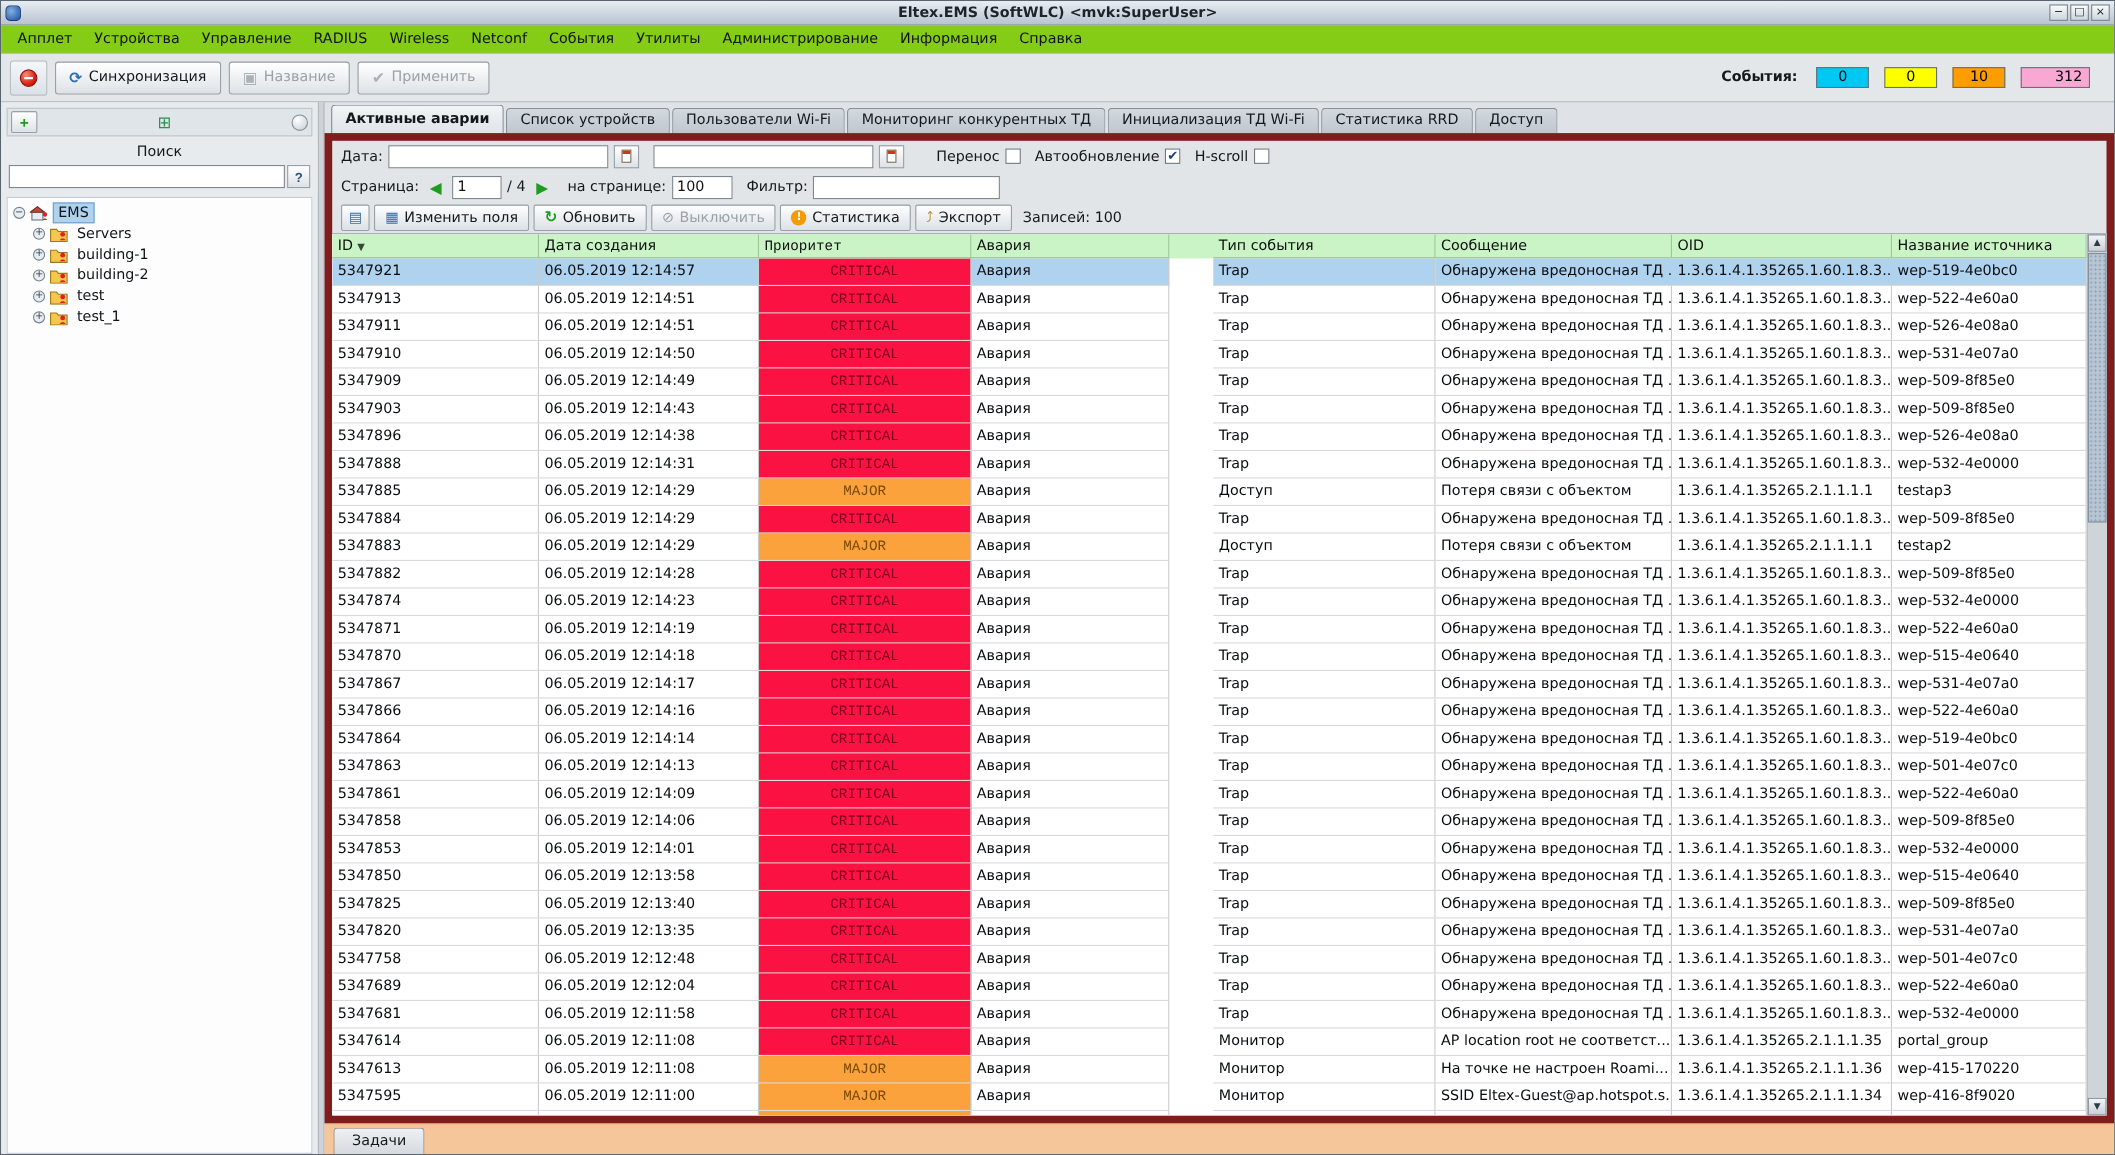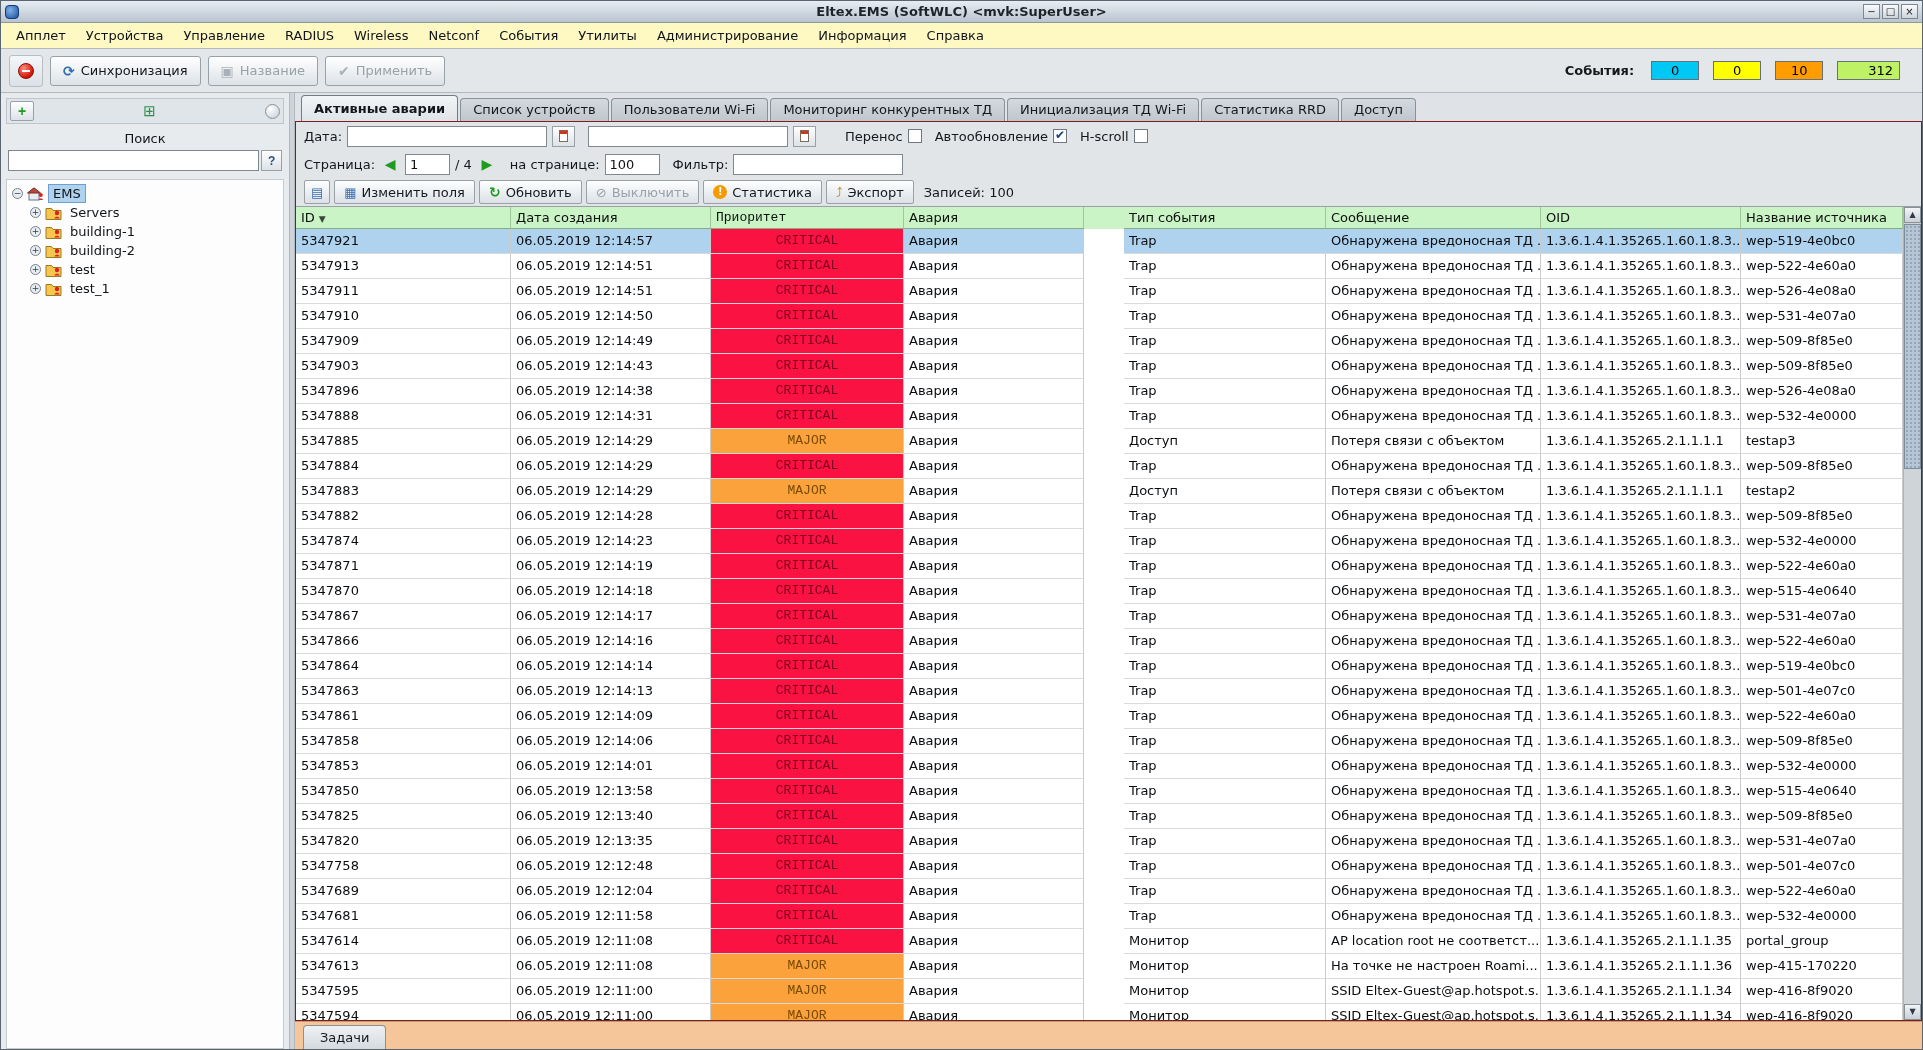--- a/index.html
+++ b/index.html
@@ -16,21 +16,21 @@
               background:radial-gradient(circle at 35% 35%, #7fb2e8, #1c4e9c);
               border:1px solid #123a78; z-index:2; }
   .titlebar .title { position:absolute; left:0; right:0; text-align:center;
                      font-size:13px; font-weight:bold; color:#1d2329; }
   .win-buttons { margin-left:auto; display:flex; gap:2px; z-index:2; }
   .win-btn { width:17px; height:15px; border:1px solid #7e8790; text-align:center;
              background:linear-gradient(#fafcfe,#ccd4dc); font-size:10px; line-height:13px; color:#222; }
 
   
   .menubar { height:26px; flex:none; display:flex; align-items:center; gap:2px; padding:0 6px;
-             background:#fef9c3; border-bottom:1px solid #b3b8bd; }
+             background:#84cc16; border-bottom:1px solid #b3b8bd; }
   .menu-item { font-size:13px; color:#101418; padding:3px 9px; cursor:default; }
 
   
   .toolbar { height:44px; flex:none; display:flex; align-items:center; gap:7px; padding:0 8px;
              background:#e3e7ea; border-bottom:1px solid #b3b8bd; }
   .btn { display:inline-flex; align-items:center; gap:6px; height:30px; padding:0 12px;
          border:1px solid #98a0a8; border-radius:3px; font-family:inherit;
          background:linear-gradient(#ffffff,#dde2e7); font-size:13px; color:#16191c; }
   .btn.disabled { color:#9aa2a9; }
   .btn.disabled .ic { color:#aab1b8; }
@@ -81,21 +81,21 @@
 
   
   .tabs { height:28px; flex:none; display:flex; align-items:flex-end; gap:2px; padding:4px 0 0 6px; }
   .tab { height:23px; padding:0 12px; font-size:13px; line-height:22px; color:#14181c; white-space:nowrap;
          background:linear-gradient(#d3d9de,#bfc7cd); border:1px solid #8a9196; border-bottom:none;
          border-radius:4px 4px 0 0; }
   .tab.active { height:26px; line-height:25px; background:linear-gradient(#f2f5f7,#dfe4e8);
                 border-color:#727c85; font-weight:bold; }
 
   
-  .panel { flex:1; min-height:0; display:flex; flex-direction:column; border:1px solid #7f1d1d;
+  .panel { flex:1; min-height:0; display:flex; flex-direction:column; border:7px solid #7f1d1d;
            background:#e1e5e8; }
   .frow { height:28px; flex:none; display:flex; align-items:center; gap:5px; padding:0 8px; font-size:13px; }
   .flabel { color:#14181c; white-space:nowrap; }
   .ml8 { margin-left:8px; } .ml12 { margin-left:24px; }
   .w200 { width:200px; } .w45 { width:45px; } .w55 { width:55px; } .w170 { width:170px; }
   .cal-btn { width:23px; height:21px; border:1px solid #98a0a8; background:linear-gradient(#fff,#dde2e7);
              display:flex; align-items:center; justify-content:center; }
   .cal-icon { width:13px; height:12px; background:#fff; border:1px solid #7a6a5a; position:relative; }
   .cal-icon::before { content:""; position:absolute; top:0; left:0; right:0; height:3px; background:#d23420; }
   .checkbox { width:14px; height:14px; background:#fff; border:1px solid #6f7880; position:relative; display:inline-block; }
@@ -120,21 +120,21 @@
   .table-wrap { flex:1; min-height:0; display:flex; background:#fff; border-top:1px solid #9aa0a6; }
   .table { flex:1; min-width:0; display:flex; flex-direction:column; overflow:hidden; }
   .thead { height:22px; flex:none; display:flex; background:var(--header-bg); }
   .hcell { flex:none; font-size:13px; line-height:21px; padding-left:5px; color:#0c100c;
            border-right:1px solid #9ec79b; border-bottom:1px solid #86ac84; white-space:nowrap; overflow:hidden; }
   .sort-arrow { font-size:9px; color:#3a443a; margin-left:4px; }
   .tbody { flex:1; overflow:hidden; }
   .trow { height:25px; display:flex; background:#fff; }
   .tcell { flex:none; font-size:13px; line-height:24px; padding-left:5px; color:#0a0d10;
            border-right:1px solid #cbcbcb; border-bottom:1px solid #dadada; white-space:nowrap; overflow:hidden; }
-  .c0 { width:215px; } .c1 { width:200px; } .c2 { width:193px;font-family:Liberation Mono, monospace; } .c3 { width:180px; }
+  .c0 { width:188px; } .c1 { width:200px; } .c2 { width:193px;font-family:Liberation Mono, monospace; } .c3 { width:180px; }
   .c4 { width:202px;margin-left:40px; } .c5 { width:215px; } .c6 { width:200px; }
   .c7 { flex:1 1 auto; min-width:0; }
   .trow.selected .tcell { background:var(--selected-row); }
   .tcell.crit { background:var(--critical-bg) !important; color:var(--critical-text); text-align:center; padding-left:0; }
   .tcell.major { background:var(--major-bg) !important; color:var(--major-text); text-align:center; padding-left:0; }
 
   
   .vscroll { width:18px; flex:none; display:flex; flex-direction:column; background:#d7dce0; border-left:1px solid #b0b4b8; }
   .scroll-arrow { height:16px; flex:none; border:1px solid #8a9196; background:linear-gradient(#f2f5f8,#c9d0d7);
                   font-size:8px; line-height:14px; text-align:center; color:#2e3a46; }
@@ -194,21 +194,21 @@
     <button class="btn disabled">
       <span class="ic ic-apply">✔</span>
       <span>Применить</span>
     </button>
     <span class="flex-spacer"></span>
     <span class="events-label">События:</span>
     <span class="counters">
         <div class="counter" style="background: rgb(0, 200, 245);">0</div>
         <div class="counter" style="background: rgb(255, 255, 0);">0</div>
         <div class="counter" style="background: rgb(255, 156, 0);">10</div>
-        <div class="counter" style="background: #bef264; padding-left: 30px;">312</div>
+        <div class="counter" style="background: #f9a8d4; padding-left: 30px;">312</div>
       </span>
   </div>
 
   <div class="content">
 
     <div class="sidebar">
       <div class="side-toolbar">
         <button class="side-btn">
           <span class="plus">+</span>
         </button>

